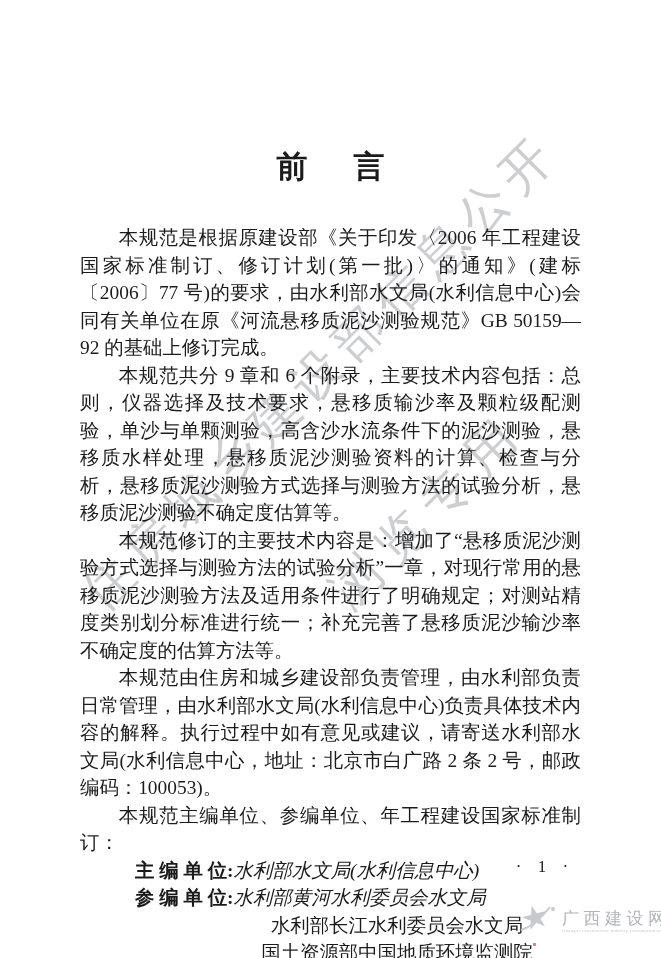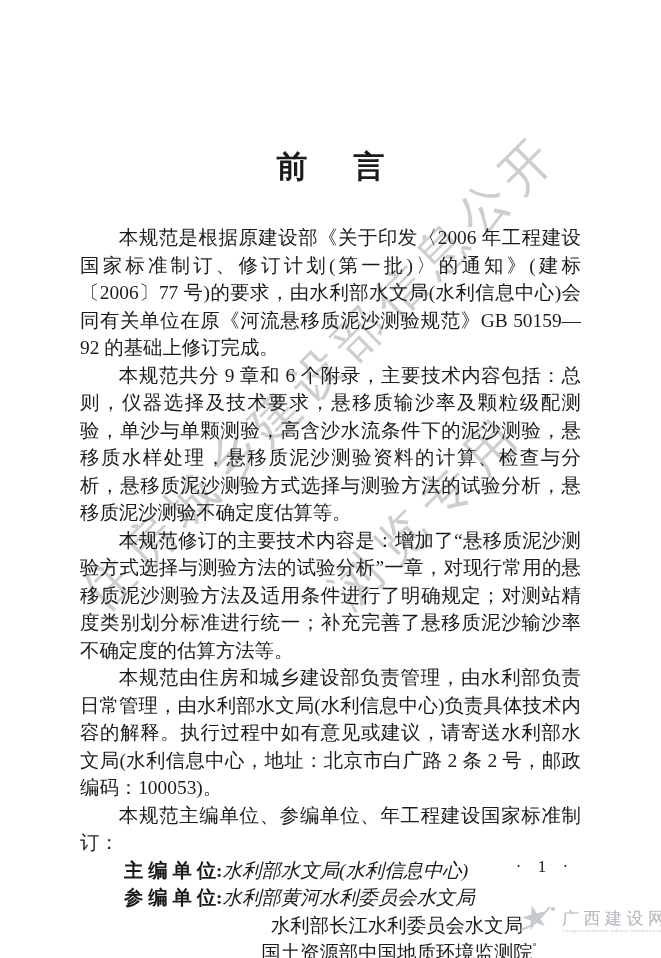--- a/index.html
+++ b/index.html
@@ -40,21 +40,21 @@
     z-index:2;
   }
   .para{
     margin:0;
     text-indent:2em;
     text-align:justify;
   }
   .ed-row{display:flex;align-items:flex-start;}
   .ed-label{
     font-weight:bold;
-    margin-left:44px;
+    margin-left:55px;
     flex:0 0 97px;
     white-space:nowrap;
   }
   .ed-value{white-space:nowrap;font-style:italic;}
   .ed-cont{margin-left:133px;white-space:nowrap;text-align:center;}
   
   .pagenum{
     position:absolute;left:495px;top:857px;width:100px;
     text-align:center;font-size:17px;letter-spacing:6px;
     z-index:2;

